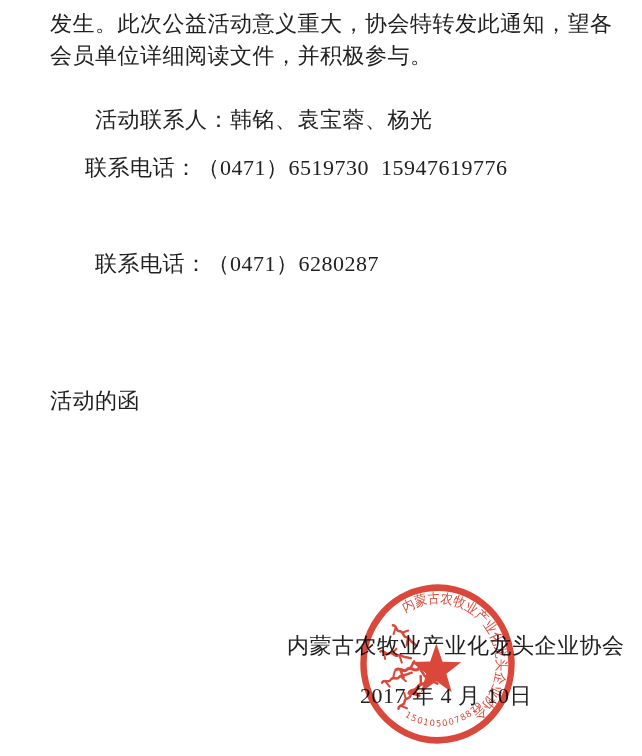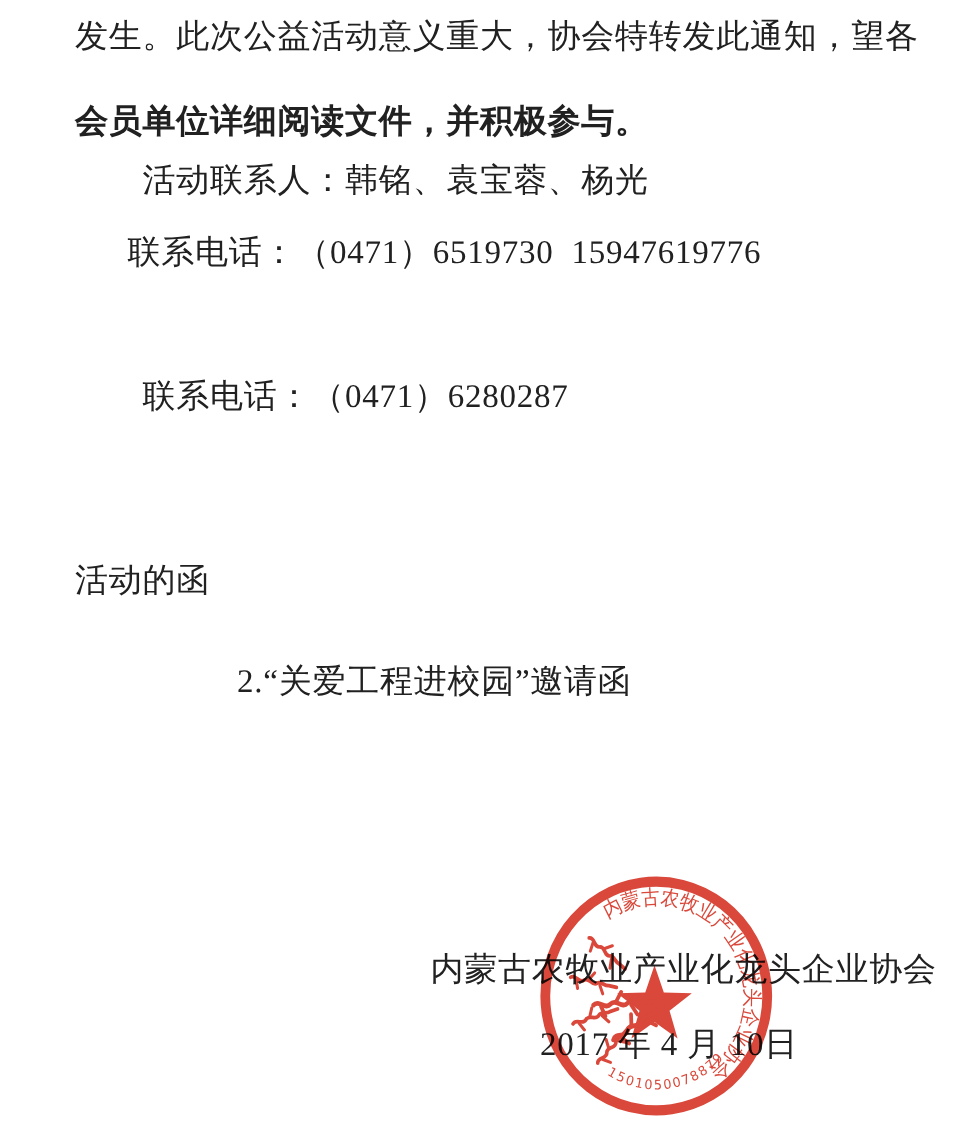--- a/index.html
+++ b/index.html
@@ -43,26 +43,25 @@
     pointer-events: none;
   }
   #seal-wrap svg { width: 100%; height: 100%; }
 </style>
 </head>
 <body>
 
 <div id="page">
 
   <div class="line" style="top:11px;  left:50px;">发生。此次公益活动意义重大，协会特转发此通知，望各</div>
-  <div class="line" style="top:68px;  left:50px;font-weight:bold;">会员单位详细阅读文件，并积极参与。</div>
+  <div class="line" style="top:43px;  left:50px;">会员单位详细阅读文件，并积极参与。</div>
   <div class="line" style="top:107px; left:95px;">活动联系人：韩铭、袁宝蓉、杨光</div>
   <div class="line" style="top:155px; left:85px;">联系电话：（0471）6519730  15947619776</div>
   <div class="line" style="top:251px; left:95px;">联系电话：（0471）6280287</div>
-  <div class="line" style="top:374px; left:50px;">活动的函</div>
-  <div class="line" style="top:441px; left:158px;">2.“关爱工程进校园”邀请函</div>
+  <div class="line" style="top:388px; left:50px;">活动的函</div>
 
   <div class="sig" style="top:633px; left:287px;">内蒙古农牧业产业化龙头企业协会</div>
   <div class="sig" style="top:683px; left:360px;">2017 年 4 月 10日</div>
 
   <div id="seal-wrap">
     <svg viewBox="0 0 160 160" preserveAspectRatio="none" xmlns="http://www.w3.org/2000/svg" xmlns:xlink="http://www.w3.org/1999/xlink">
       <defs>
         <path id="sealArcTop" d="M55.1 26.5 A59 59 0 1 1 104.9 133.5" fill="none"></path>
         <path id="sealArcBottom" d="M28 110 A60 60 0 0 0 132 110" fill="none"></path>
         <g id="mongol-word">

